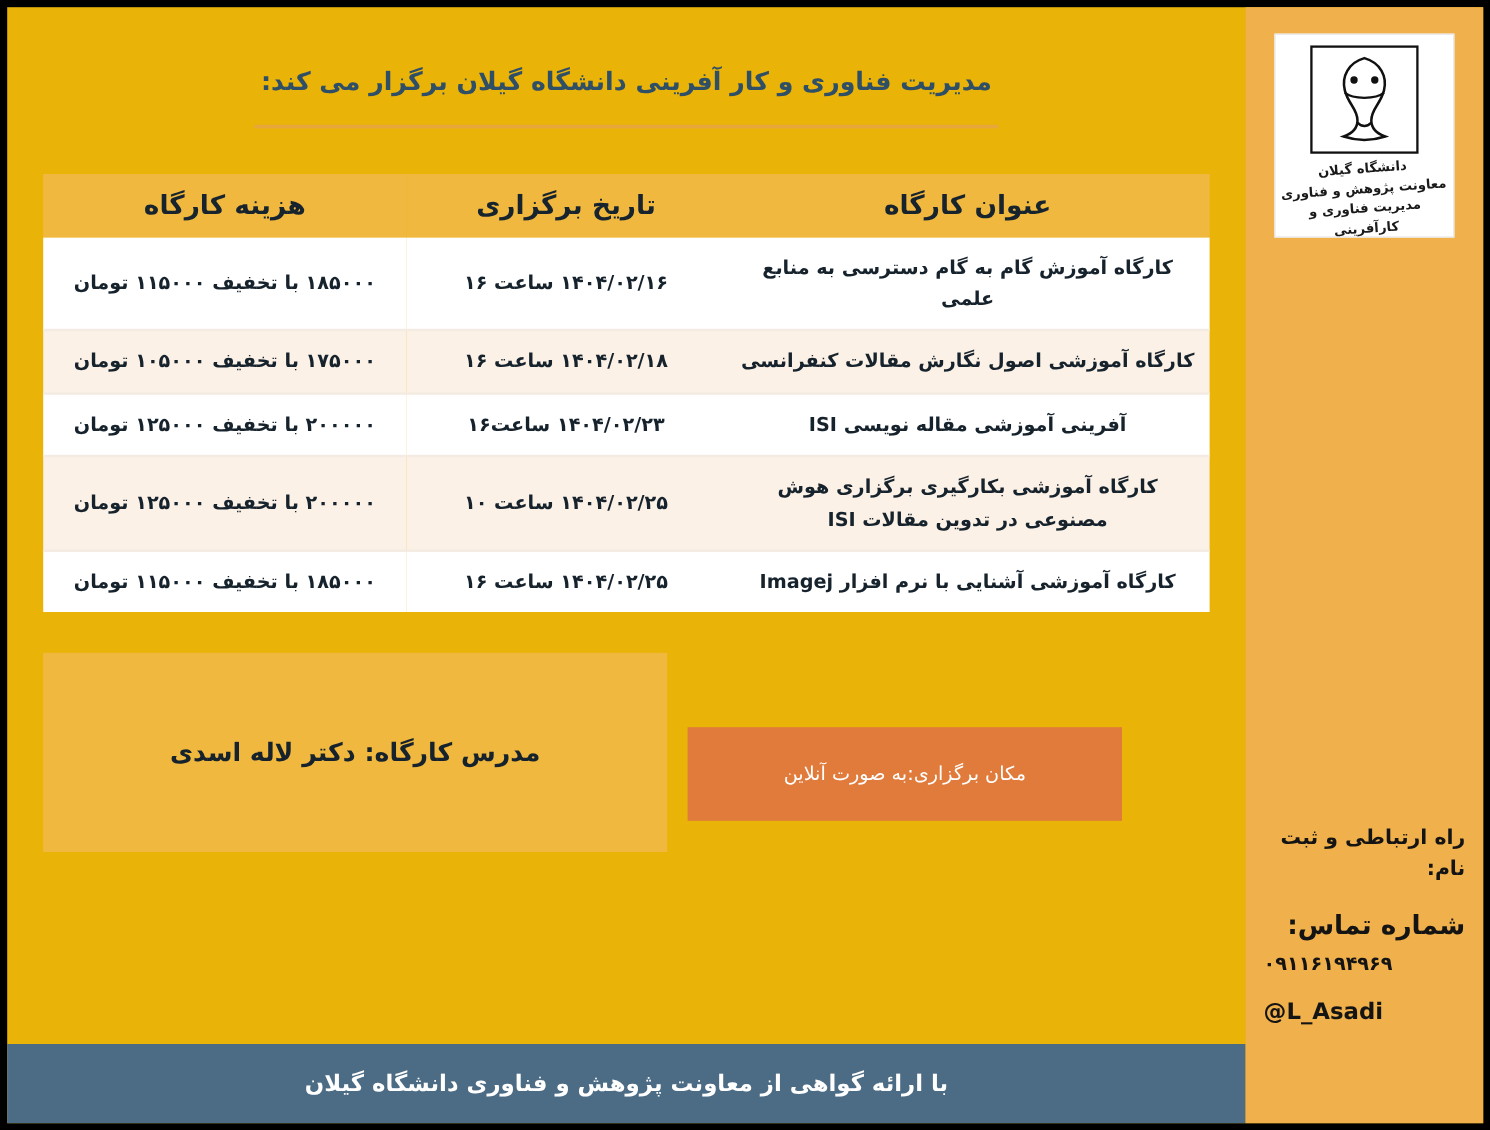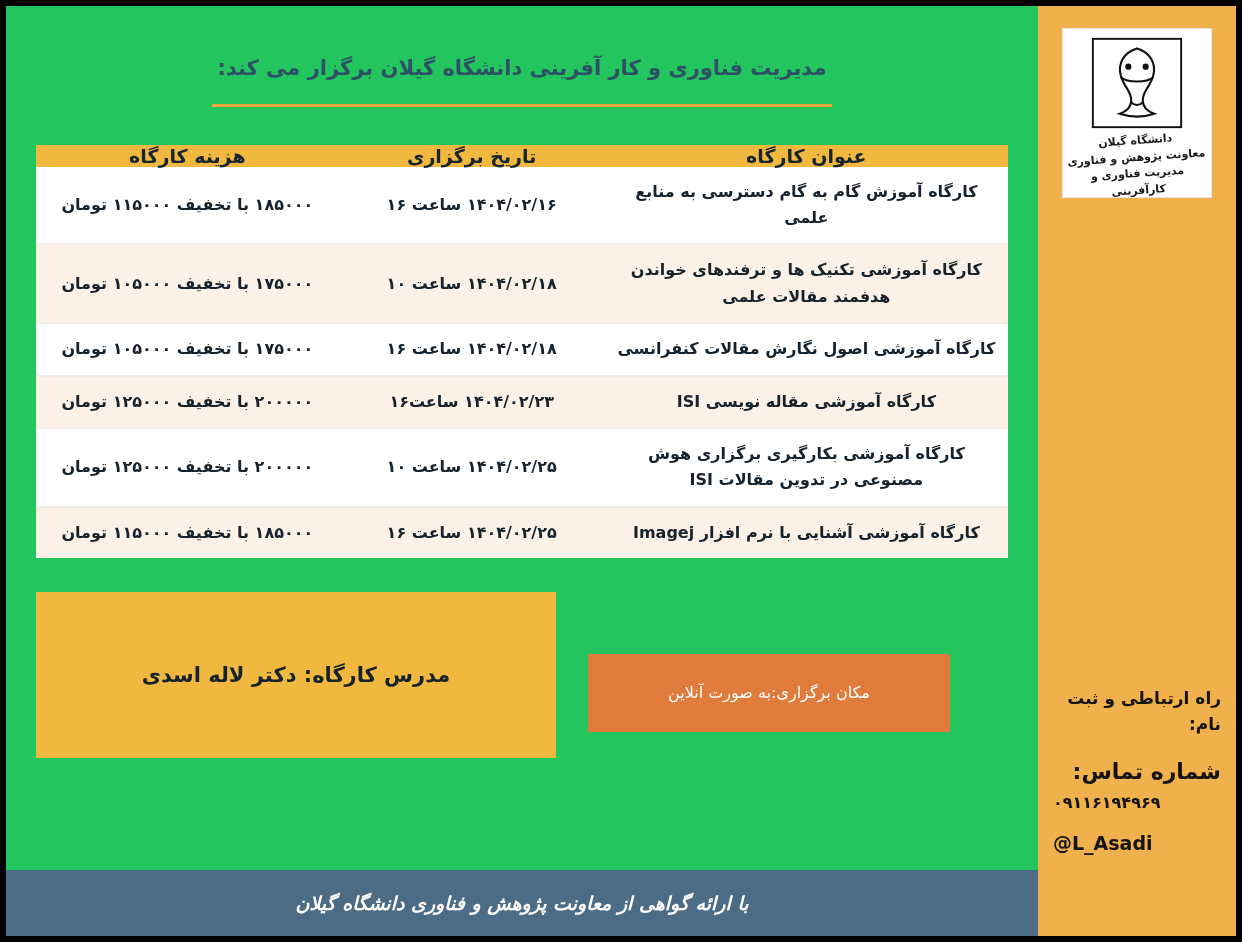--- a/index.html
+++ b/index.html
@@ -17,21 +17,21 @@
     background: #000000;
     box-sizing: border-box;
     overflow: hidden;
   }
   .canvas {
     position: absolute;
     left: 6px;
     top: 6px;
     width: 1230px;
     height: 930px;
-    background: #22c55e;
+    background: #eab308;
     display: flex;
     flex-direction: row-reverse;
   }
   
   .main {
     position: relative;
     flex: 1 1 auto;
     display: flex;
     flex-direction: column;
   }
@@ -125,23 +125,23 @@
     margin: 38px 30px 0 30px;
   }
   table.workshops {
     width: 100%;
     border-collapse: collapse;
     table-layout: fixed;
   }
   table.workshops th {
     background: #f0b83f;
     color: #17242e;
-    font-size: 19px;
-    font-weight: bold;
-    padding: 0 10px;
+    font-size: 22px;
+    font-weight: bold;
+    padding: 14px 10px;
     text-align: center;
     border: none;
   }
   table.workshops td {
     font-size: 16px;
     font-weight: bold;
     color: #16222c;
     padding: 12px 12px;
     text-align: center;
     line-height: 1.65;
@@ -159,21 +159,21 @@
   .col-title { width: 42%; }
   .col-date  { width: 27%; }
   .col-cost  { width: 31%; }
 
   
   .panels {
     margin: 34px 30px 0 30px;
     display: flex;
     flex-direction: row-reverse;
     align-items: flex-start;
-    gap: 32px;
+    gap: 17px;
   }
   .instructor-box {
     width: 520px;
     height: 166px;
     background: #f0b83f;
     display: flex;
     align-items: center;
     justify-content: center;
     color: #16222c;
     font-size: 21px;
@@ -196,21 +196,20 @@
   .footer {
     margin-top: auto;
     height: 66px;
     background: #4c6b84;
     color: #ffffff;
     display: flex;
     align-items: center;
     justify-content: center;
     font-size: 19px;
     font-weight: bold;
-    font-style: italic;
   }
 </style>
 </head>
 <body>
 
 <div class="poster">
   <div class="canvas">
 
     <div class="main">
 
@@ -228,31 +227,26 @@
               <th class="col-cost">هزینه کارگاه</th>
             </tr>
           </thead>
           <tbody>
             <tr>
               <td class="col-title">کارگاه آموزش گام به گام دسترسی به منابع علمی</td>
               <td class="col-date">۱۴۰۴/۰۲/۱۶ ساعت ۱۶</td>
               <td class="col-cost">۱۸۵۰۰۰ با تخفیف ۱۱۵۰۰۰ تومان</td>
             </tr>
             <tr>
-              <td class="col-title">کارگاه آموزشی تکنیک ها و ترفندهای خواندن هدفمند مقالات علمی</td>
-              <td class="col-date">۱۴۰۴/۰۲/۱۸ ساعت ۱۰</td>
-              <td class="col-cost">۱۷۵۰۰۰ با تخفیف ۱۰۵۰۰۰ تومان</td>
-            </tr>
-            <tr>
               <td class="col-title">کارگاه آموزشی اصول نگارش مقالات کنفرانسی</td>
               <td class="col-date">۱۴۰۴/۰۲/۱۸ ساعت ۱۶</td>
               <td class="col-cost">۱۷۵۰۰۰ با تخفیف ۱۰۵۰۰۰ تومان</td>
             </tr>
             <tr>
-              <td class="col-title">کارگاه آموزشی مقاله نویسی  ISI</td>
+              <td class="col-title">آفرینی آموزشی مقاله نویسی  ISI</td>
               <td class="col-date">۱۴۰۴/۰۲/۲۳ ساعت۱۶</td>
               <td class="col-cost">۲۰۰۰۰۰ با تخفیف ۱۲۵۰۰۰ تومان</td>
             </tr>
             <tr>
               <td class="col-title">کارگاه آموزشی بکارگیری برگزاری هوش مصنوعی در تدوین مقالات ISI</td>
               <td class="col-date">۱۴۰۴/۰۲/۲۵ ساعت ۱۰</td>
               <td class="col-cost">۲۰۰۰۰۰ با تخفیف ۱۲۵۰۰۰ تومان</td>
             </tr>
             <tr>
               <td class="col-title">کارگاه آموزشی آشنایی با نرم افزار Imagej</td>

